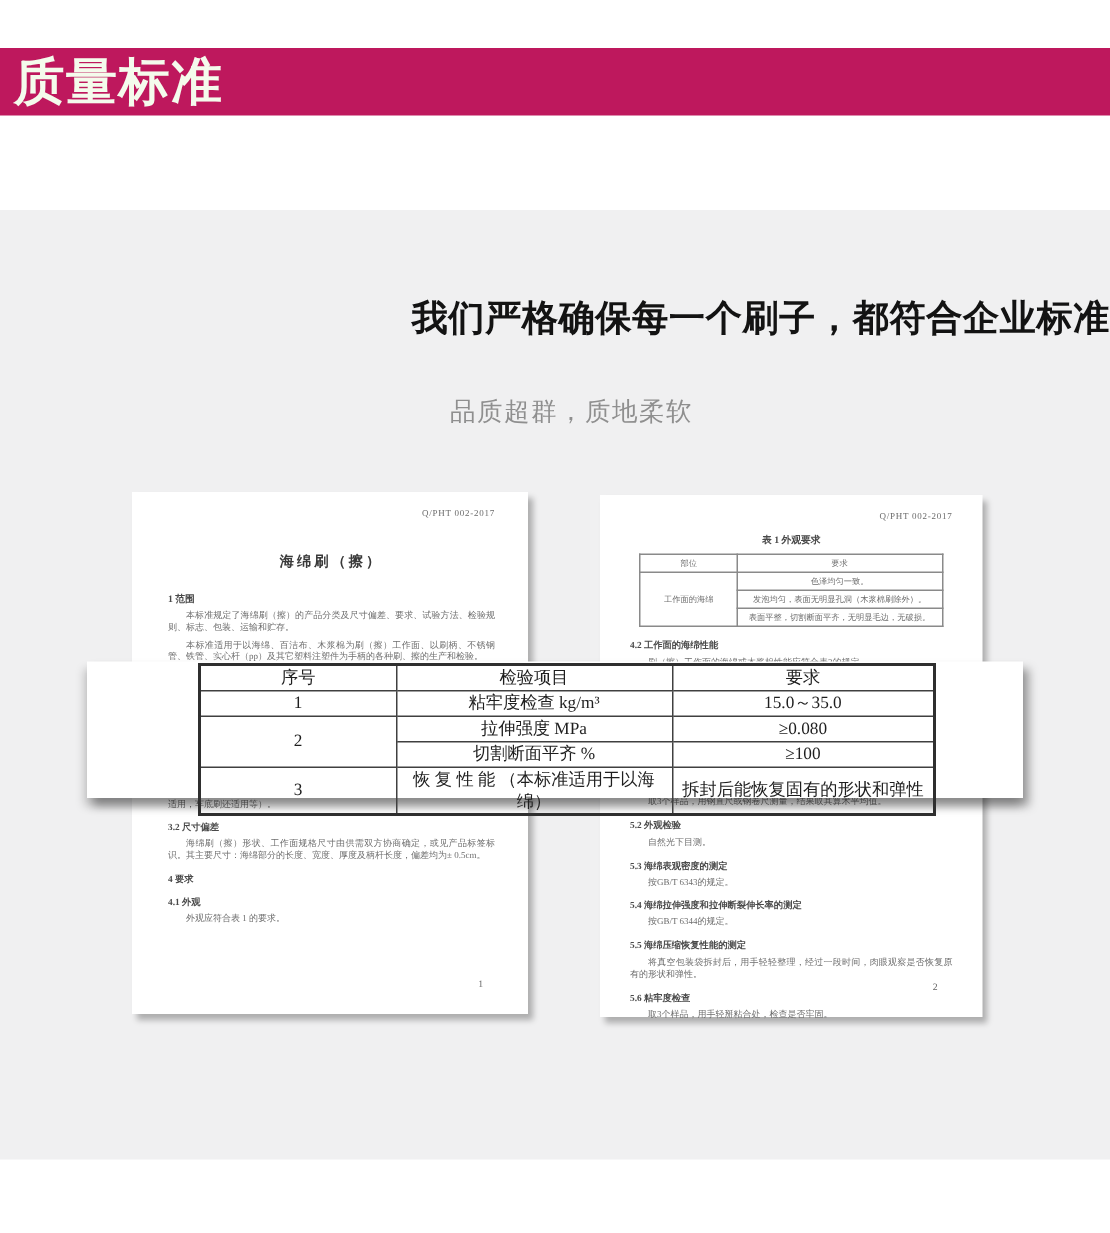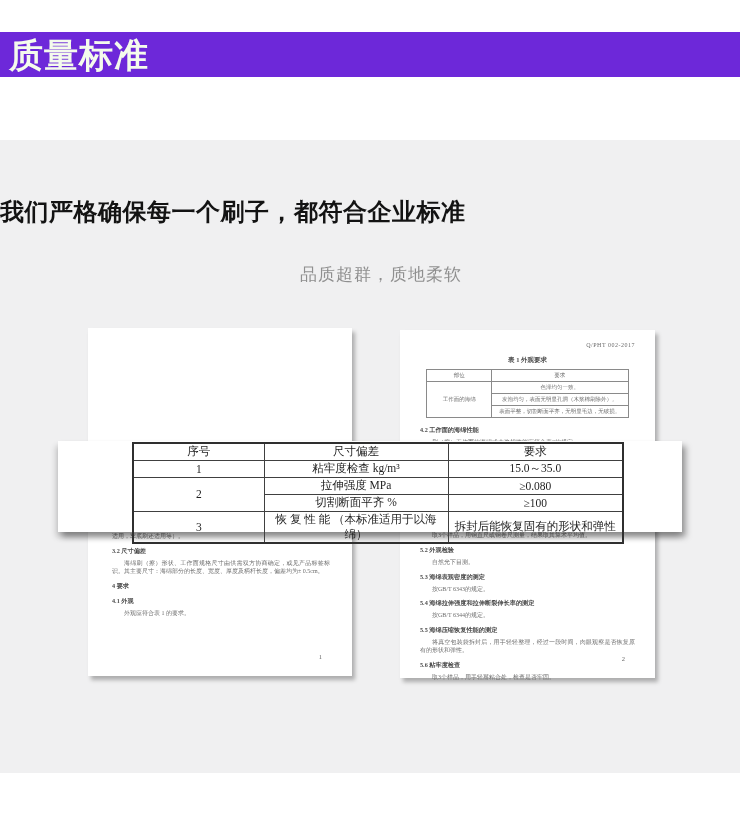--- a/index.html
+++ b/index.html
@@ -4,25 +4,25 @@
 <style>
   * { margin:0; padding:0; box-sizing:border-box; }
   html,body { background:#ffffff; }
   body { font-family:"Liberation Sans", sans-serif; }
   #canvas { position:relative; width:740px; height:822px; background:#ffffff; overflow:hidden; margin:0 auto; }
 
   
   .gray-section { position:absolute; left:0; top:140px; width:740px; height:633px; background:#f0f0f1; }
 
   
-  .banner { position:absolute; left:0; top:32px; width:740px; height:45px; background:#6d28d9; }
+  .banner { position:absolute; left:0; top:32px; width:740px; height:45px; background:#be185d; }
   .banner-title { font-weight:bold; font-size:34px; line-height:46px; color:#f4fbec; padding-left:9px; letter-spacing:1px; }
 
   
-  .heading { position:absolute; left:0; top:196px; width:740px; text-align:left;
+  .heading { position:absolute; left:0; top:196px; width:740px; text-align:right;
              font-weight:bold; font-size:24px; color:#131313; letter-spacing:0.5px; }
   .subheading { position:absolute; left:11px; top:263px; width:740px; text-align:center;
              font-size:17px; color:#8f8f8f; letter-spacing:1px; }
 
   
   .doc-page { position:absolute; background:#ffffff; box-shadow:3px 4px 4px rgba(0,0,0,0.28);
               font-family:"Liberation Serif", serif; color:#555; }
   .doc-left  { left:88px;  top:328px; width:264px; height:348px; }
   .doc-right { left:400px; top:330px; width:255px; height:348px; }
 
@@ -63,20 +63,28 @@
   <div class="gray-section"></div>
 
   <div class="banner">
     <div class="banner-title">质量标准</div>
   </div>
 
   <div class="heading">我们严格确保每一个刷子，都符合企业标准</div>
   <div class="subheading">品质超群，质地柔软</div>
 
   <div class="doc-page doc-left">
+    <div class="doc-top">
+      <div class="doc-code">Q/PHT 002-2017</div>
+      <div class="doc-title">海绵刷（擦）</div>
+      <div class="doc-h1">1 范围</div>
+      <div class="doc-p">本标准规定了海绵刷（擦）的产品分类及尺寸偏差、要求、试验方法、检验规则、标志、包装、运输和贮存。</div>
+      <div class="doc-p">本标准适用于以海绵、百洁布、木浆棉为刷（擦）工作面、以刷柄、不锈钢管、铁管、实心杆（pp）及其它塑料注塑件为手柄的各种刷、擦的生产和检验。</div>
+      <div class="doc-h2">3 产品分类及尺寸偏差</div>
+    </div>
     <div class="doc-bottom">
       <div class="doc-cut">适用，车底刷还适用等）。</div>
       <div class="doc-h2">3.2 尺寸偏差</div>
       <div class="doc-p">海绵刷（擦）形状、工作面规格尺寸由供需双方协商确定，或见产品标签标识。其主要尺寸：海绵部分的长度、宽度、厚度及柄杆长度，偏差均为± 0.5cm。</div>
       <div class="doc-h2">4 要求</div>
       <div class="doc-h2">4.1 外观</div>
       <div class="doc-p">外观应符合表 1 的要求。</div>
     </div>
     <div class="doc-pageno">1</div>
   </div>
@@ -131,21 +139,21 @@
 
   <table class="spec-table">
     <colgroup>
         <col style="width:131px">
         <col style="width:184px">
         <col style="width:175px">
       </colgroup>
     <tbody>
         <tr>
       <th>序号</th>
-      <th>尺寸偏差</th>
+      <th>检验项目</th>
       <th>要求</th>
     </tr>
     <tr>
       <td>1</td>
       <td>粘牢度检查 kg/m³</td>
       <td>15.0～35.0</td>
     </tr>
     <tr>
       <td rowspan="2">2</td>
       <td>拉伸强度 MPa</td>

